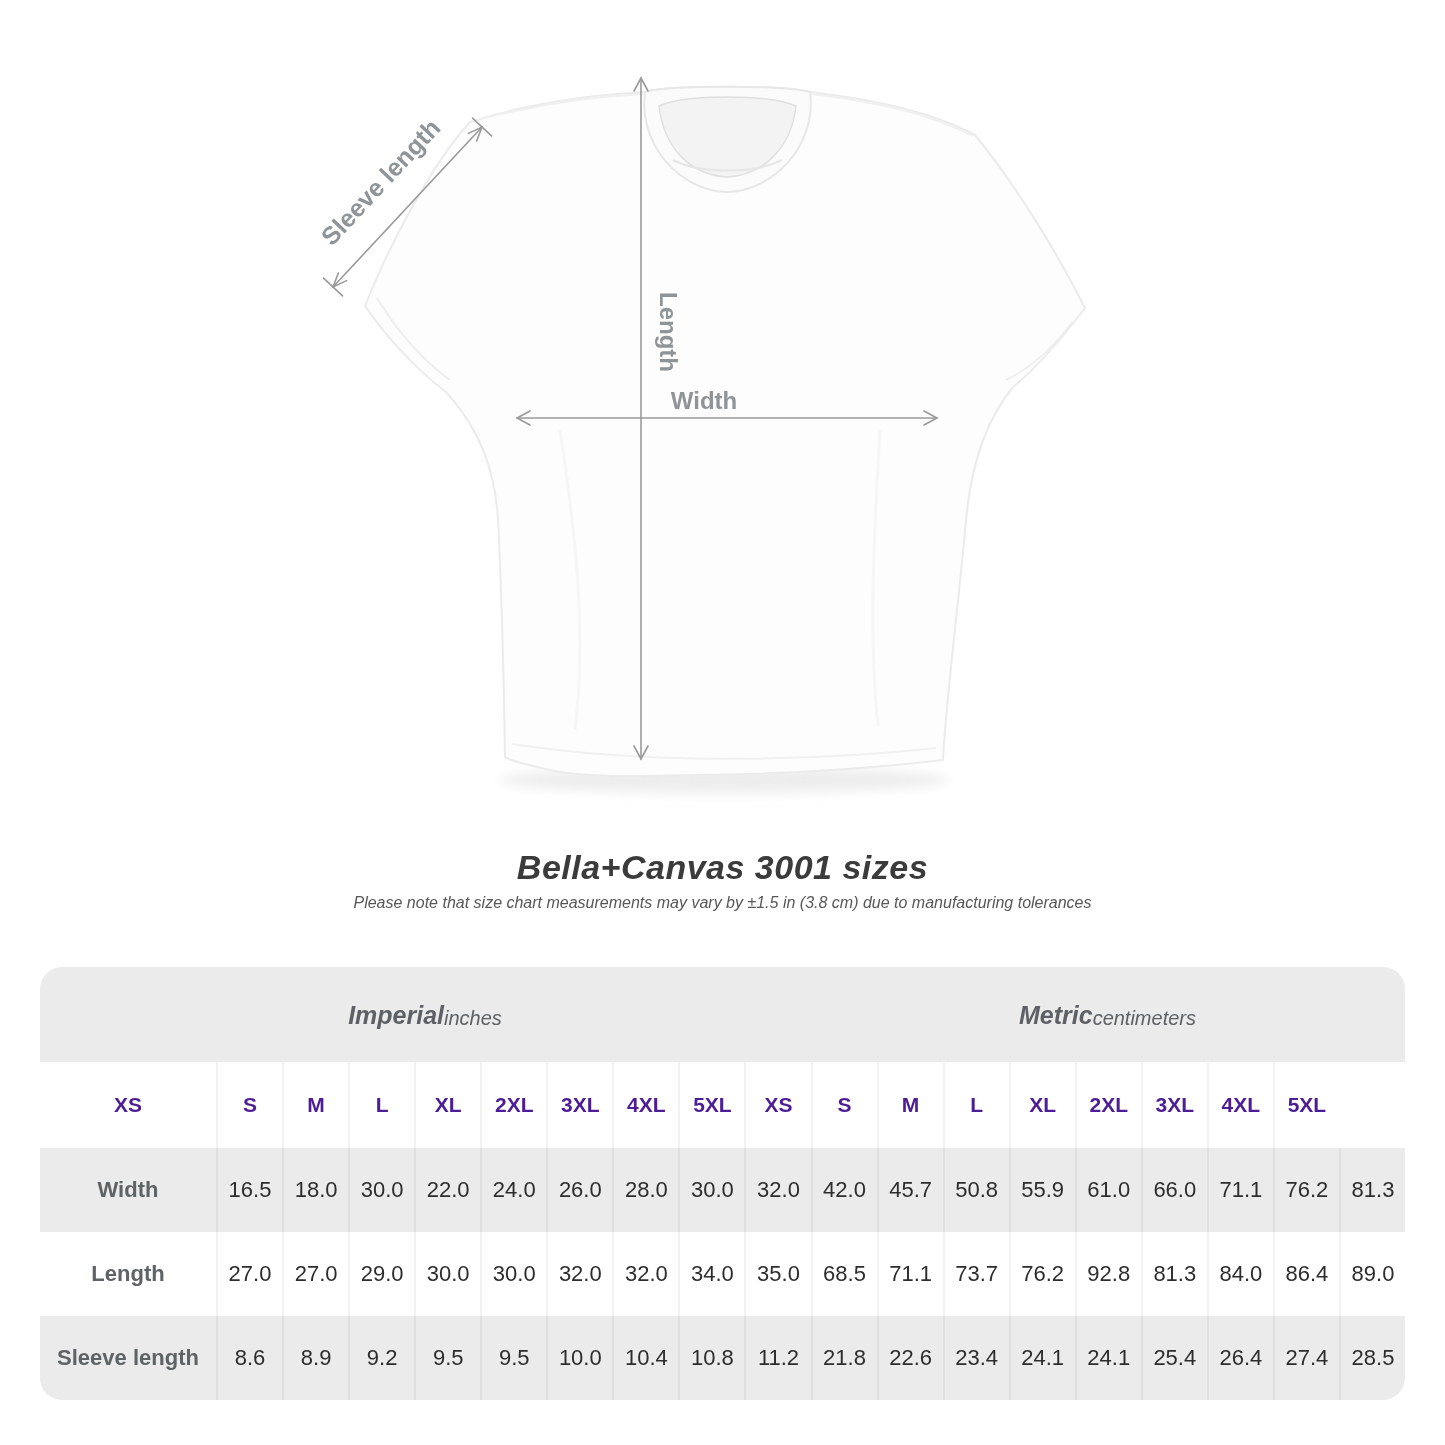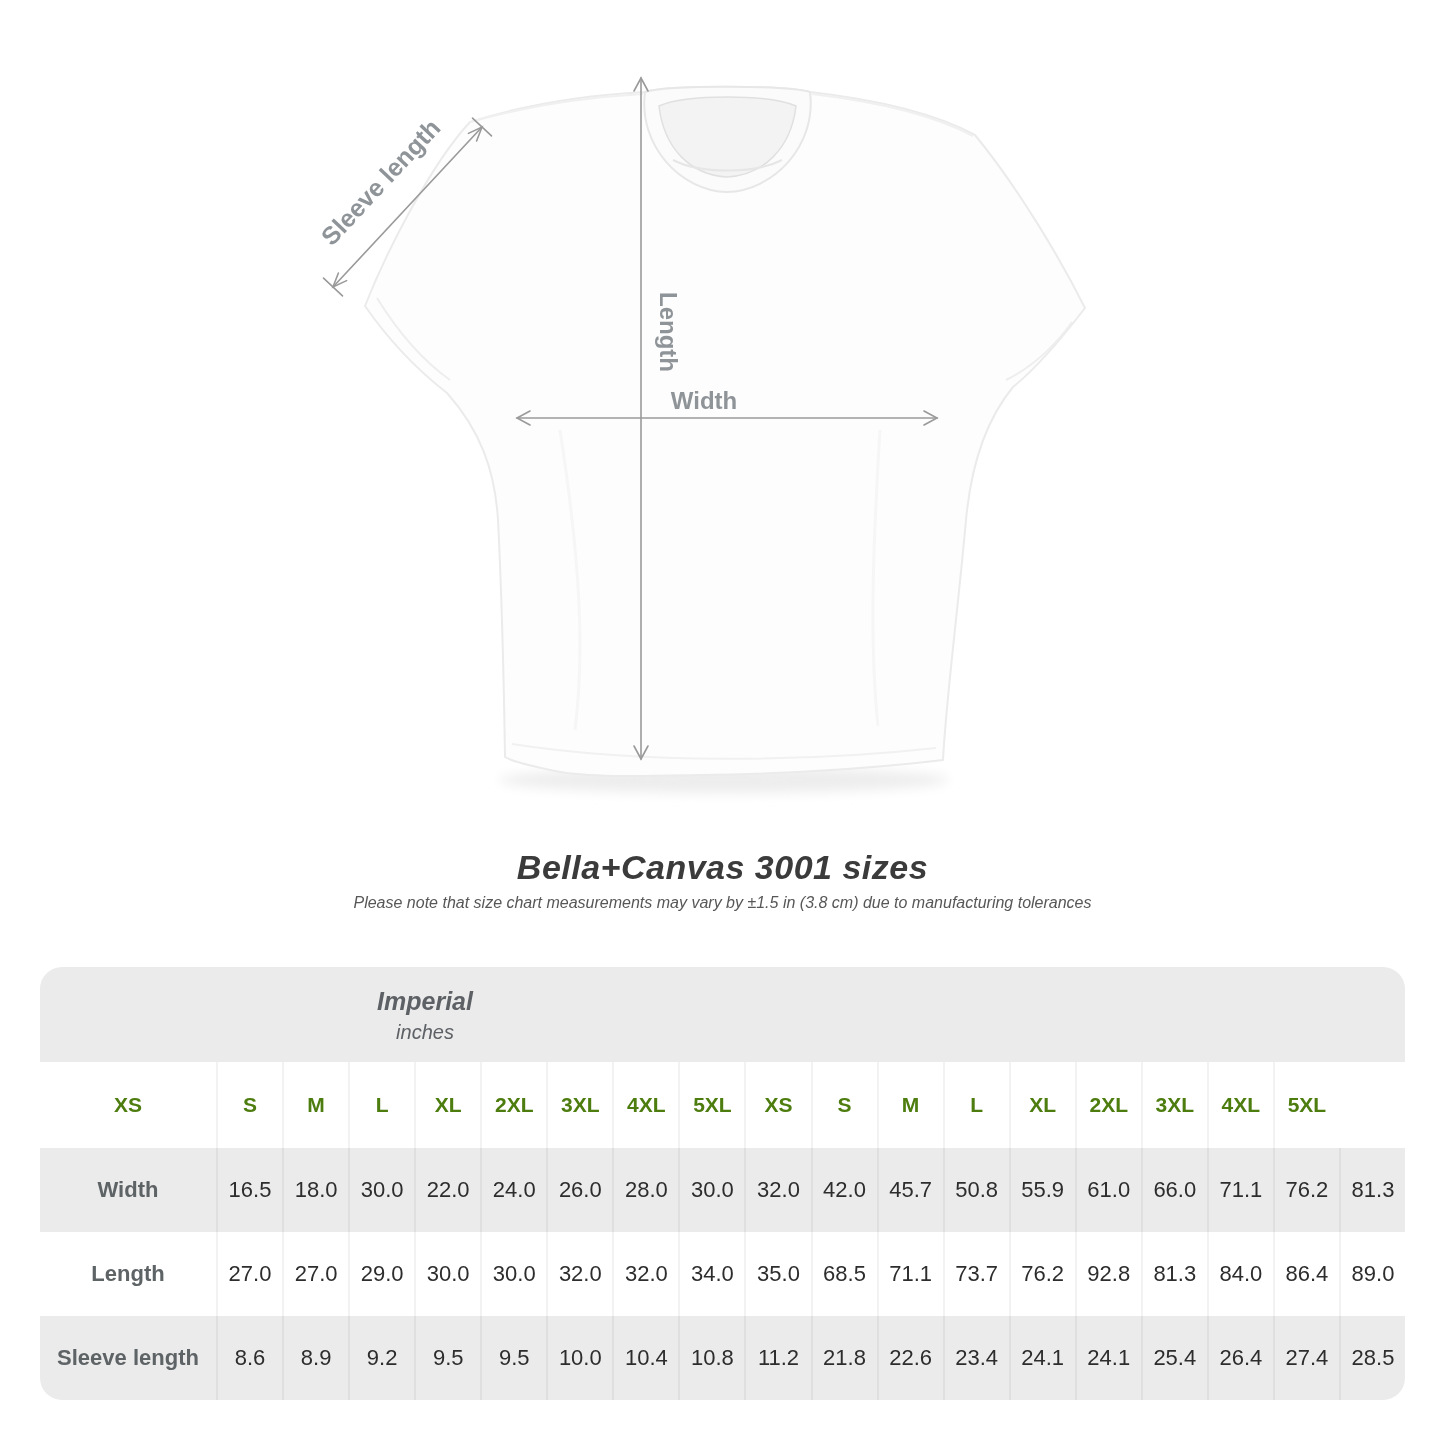--- a/index.html
+++ b/index.html
@@ -16,33 +16,33 @@
   
   .chart-title{position:absolute;top:848px;left:0;width:100%;text-align:center;
                font-size:34px;font-weight:700;color:#3b3b3b;letter-spacing:.5px;font-style:italic;}
   .chart-subtitle{position:absolute;top:894px;left:0;width:100%;text-align:center;
                   font-size:16px;font-style:italic;color:#575757;}
 
   
   .size-table{position:absolute;left:40px;top:967px;width:1365px;
               border-radius:22px;overflow:hidden;}
   .unit-band{display:grid;grid-template-columns:770px 1fr;height:95px;background:#ebebeb;}
-  .unit-group{display:flex;flex-direction:column;align-items:center;justify-content:center;
+  .unit-group{display:flex;align-items:center;justify-content:center;
               color:#5d6165;padding-top:2px;}
   .unit-name{font-size:25px;font-weight:700;font-style:italic;}
   .unit-sub{font-size:20px;font-style:italic;margin-top:5px;}
 
   .trow{display:grid;grid-template-columns:176px repeat(18,1fr);height:84px;background:#ffffff;}
   .trow.header{height:86px;}
   .trow.alt{background:#ebebeb;}
   .cell{display:flex;align-items:center;justify-content:center;
         font-size:22px;color:#2d2d2d;border-left:2px solid rgba(0,0,0,0.05);
         white-space:nowrap;}
   .cell:first-child{border-left:none;}
-  .cell.hd{font-weight:700;color:#4d7c0f;font-size:21px;}
+  .cell.hd{font-weight:700;color:#4c1d95;font-size:21px;}
   .cell.rowlabel{font-weight:700;color:#5e6366;font-size:22px;}
 </style>
 </head>
 <body>
 
 <svg class="figure-svg" viewBox="0 0 1445 840">
   <defs>
     <filter id="soft" x="-30%" y="-120%" width="160%" height="340%">
       <feGaussianBlur stdDeviation="6"></feGaussianBlur>
     </filter>
@@ -111,20 +111,24 @@
 <div class="chart-title">Bella+Canvas 3001 sizes</div>
 <div class="chart-subtitle">Please note that size chart measurements may vary by ±1.5 in (3.8 cm) due to manufacturing tolerances</div>
 
 <div class="size-table">
 
   <div class="unit-band">
     <div class="unit-group">
       <div class="unit-name">Imperial</div>
       <div class="unit-sub">inches</div>
     </div>
+    <div class="unit-group">
+      <div class="unit-name">Metric</div>
+      <div class="unit-sub">centimeters</div>
+    </div>
   </div>
 
   <div class="trow header">
     <div class="cell hd">XS</div>
     <div class="cell hd">S</div>
     <div class="cell hd">M</div>
     <div class="cell hd">L</div>
     <div class="cell hd">XL</div>
     <div class="cell hd">2XL</div>
     <div class="cell hd">3XL</div>

